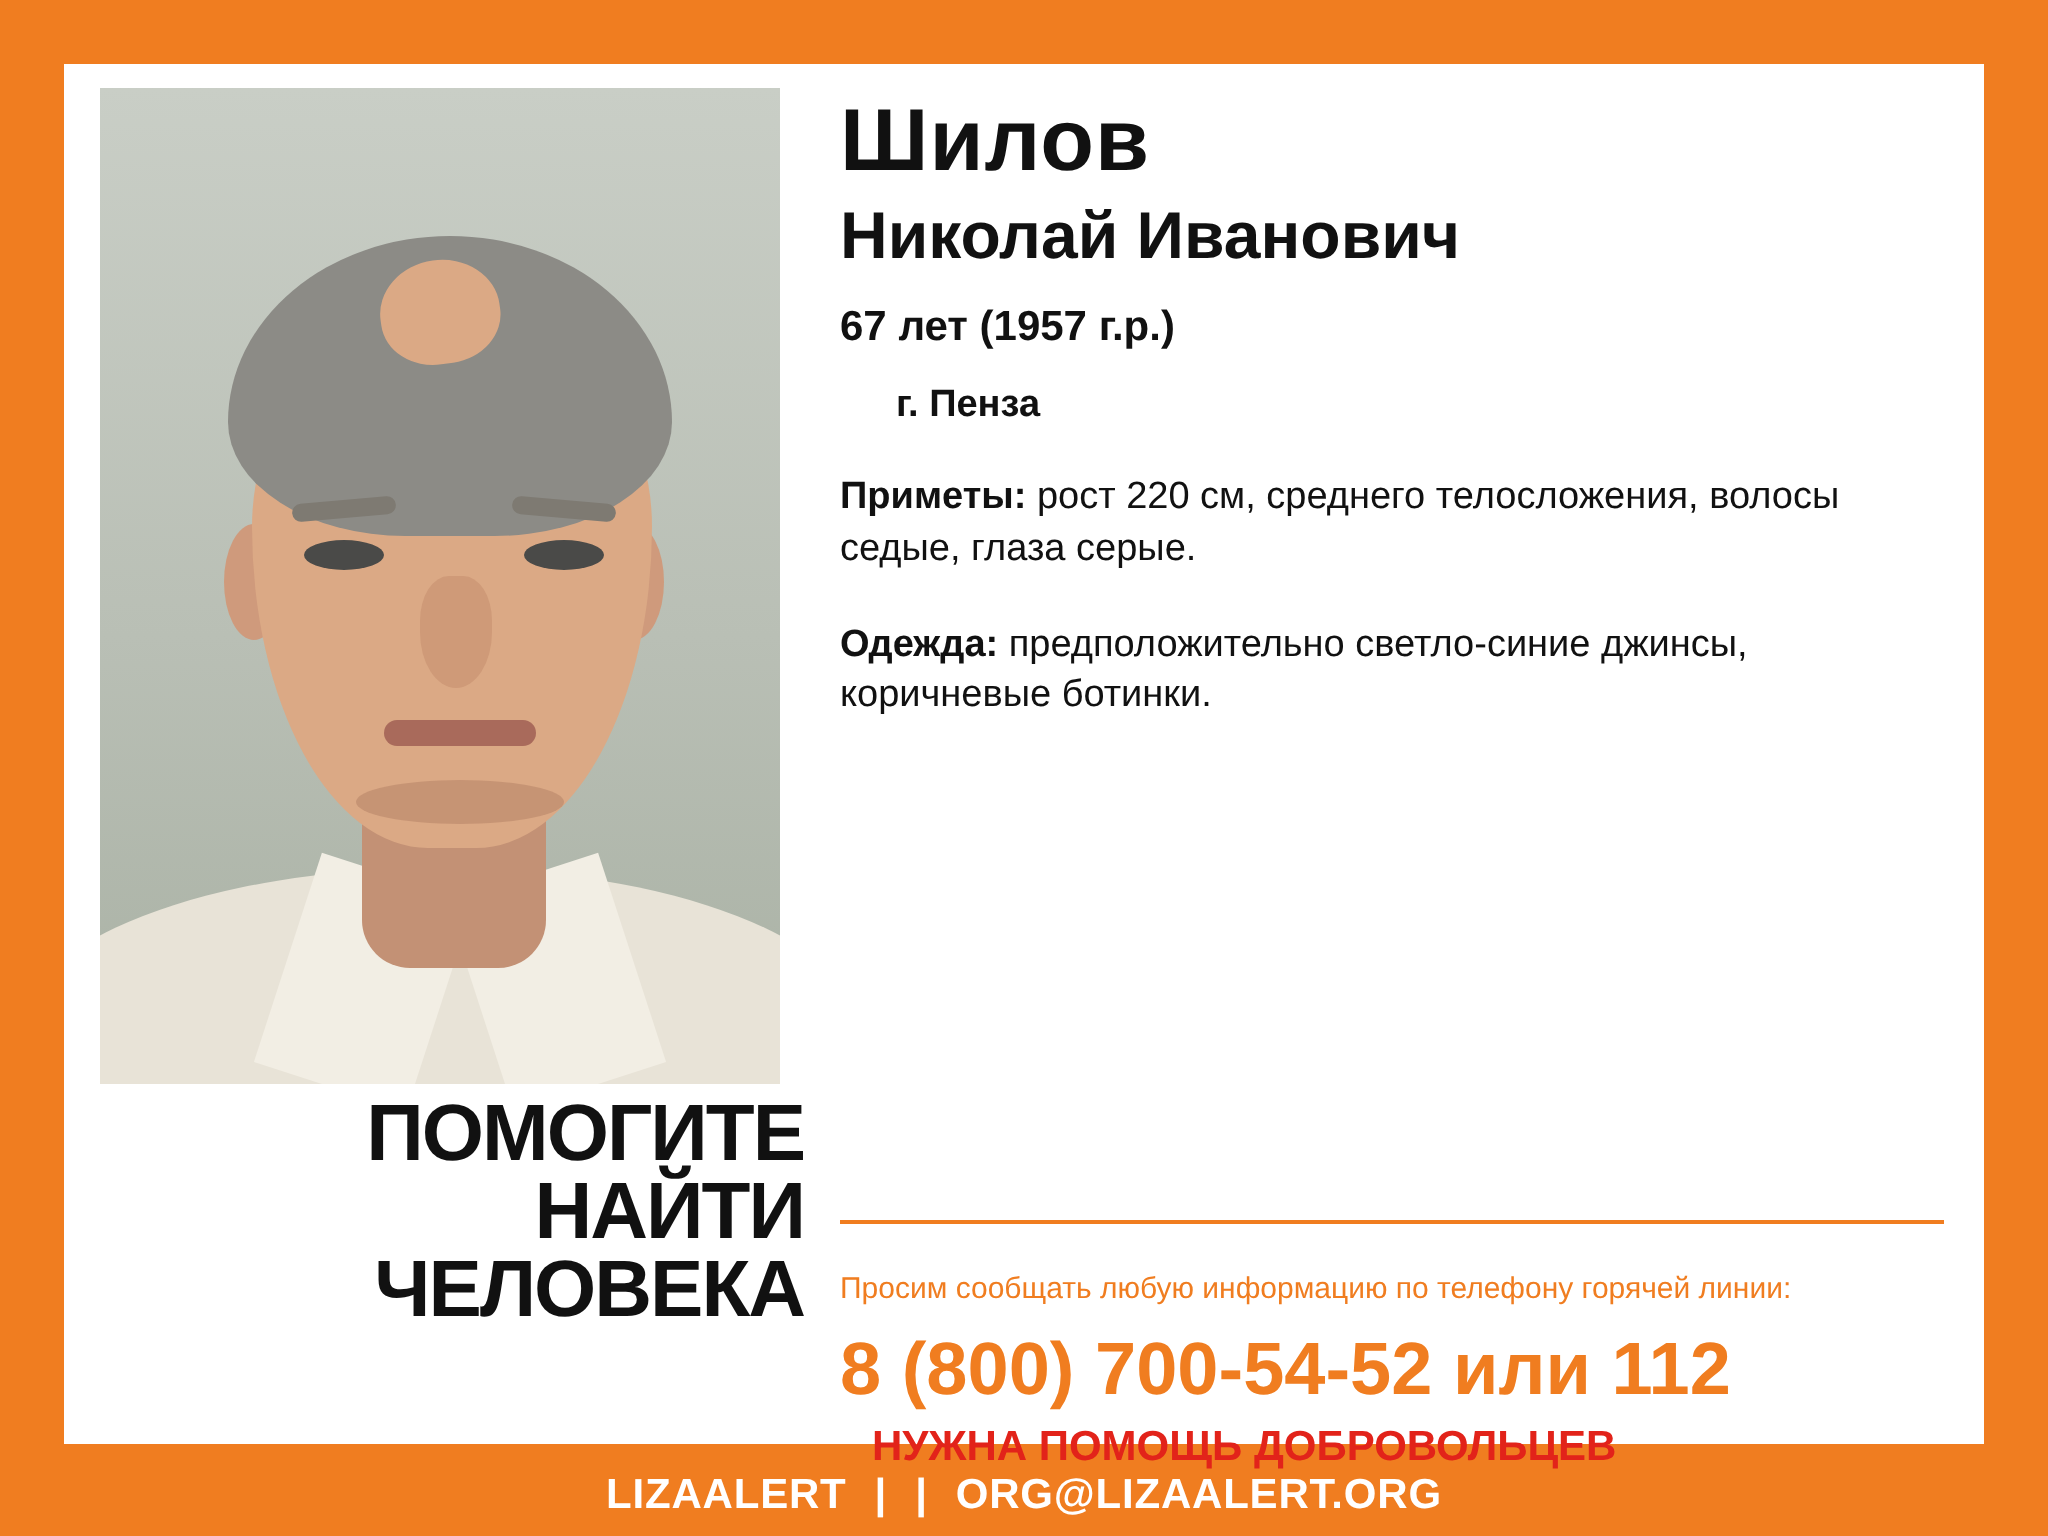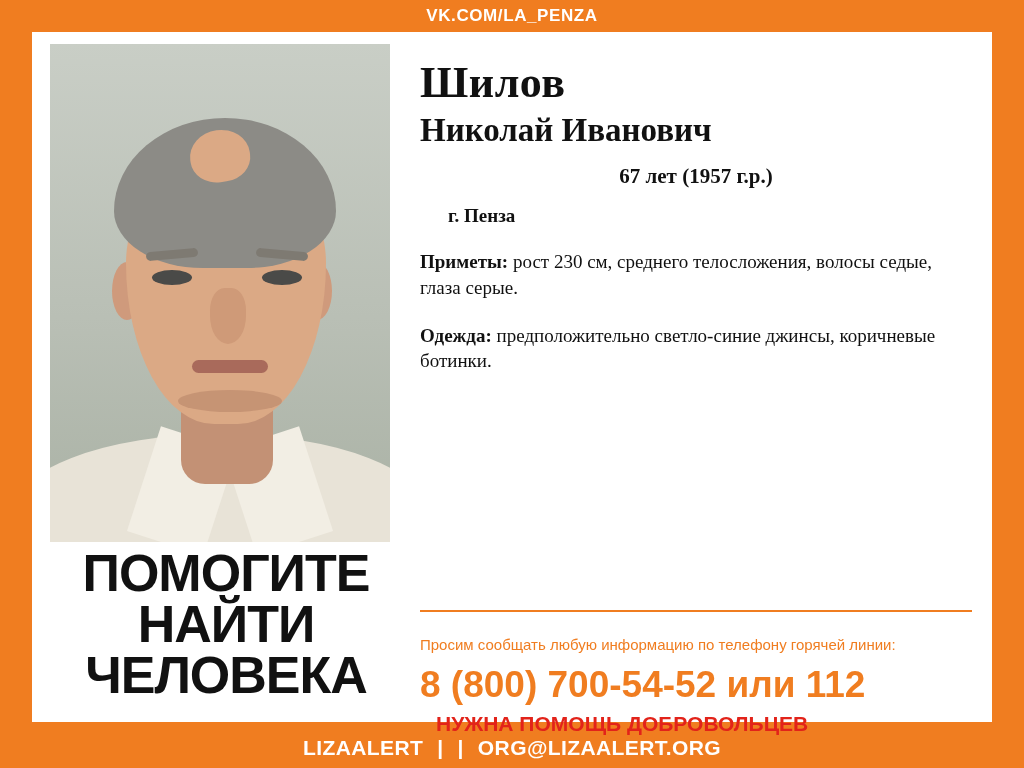--- a/index.html
+++ b/index.html
@@ -181,54 +181,52 @@
     border-radius: 50%;
   }
   
   .help-text {
     position: absolute;
     left: 18px;
     top: 516px;
     width: 352px;
     color: #111111;
     font-weight: bold;
-    font-size: 52px;
+    font-size: 40px;
     line-height: 0.98;
     letter-spacing: -1px;
-    text-align: center;
+    text-align: right;
   }
   .help-text div { white-space: nowrap; }
   
   .info {
     position: absolute;
     left: 388px;
-    top: 28px;
+    top: 16px;
     width: 552px;
-    font-family: Liberation Serif, serif;
   }
   .name-last {
     font-size: 44px;
     font-weight: bold;
     color: #111;
     letter-spacing: 0.5px;
     line-height: 1.05;
   }
   .name-first {
     font-size: 33px;
     font-weight: bold;
     color: #111;
     margin-top: 6px;
     line-height: 1.1;
   }
   .age {
     font-size: 21px;
     font-weight: bold;
     color: #111;
     margin-top: 16px;
-    text-align: center;
   }
   .city {
     font-size: 19px;
     font-weight: bold;
     color: #111;
     margin-top: 16px;
     margin-left: 28px;
   }
   .since {
     font-size: 19px;
@@ -300,23 +298,20 @@
     font-size: 21px;
     letter-spacing: 0.4px;
   }
   .footer .sep { font-weight: bold; }
 </style>
 </head>
 <body>
 
 <div id="poster">
 
-  <div class="top-banner">
-    <span>VK.COM/LA_PENZA</span>
-  </div>
 
   <div class="card">
 
     <div class="photo-block">
       <div class="portrait">
         <div class="p-shirt"></div>
         <div class="p-shirt-collar-l"></div>
         <div class="p-shirt-collar-r"></div>
         <div class="p-neck"></div>
         <div class="p-ear-l"></div>
@@ -340,21 +335,21 @@
       <div>ЧЕЛОВЕКА</div>
     </div>
 
     <div class="info">
       <div class="name-last">Шилов</div>
       <div class="name-first">Николай Иванович</div>
       <div class="age">67 лет (1957 г.р.)</div>
       <div class="city">г. Пенза</div>
 
       <div class="para">
-        <b>Приметы:</b><span> рост 230 см, среднего телосложения, волосы седые, глаза серые.</span>
+        <b>Приметы:</b><span> рост 220 см, среднего телосложения, волосы седые, глаза серые.</span>
       </div>
 
       <div class="para">
         <b>Одежда:</b><span> предположительно светло-синие джинсы, коричневые ботинки.</span>
       </div>
     </div>
 
     <div class="divider"></div>
 
     <div class="hotline-note">Просим сообщать любую информацию по телефону горячей линии:</div>

